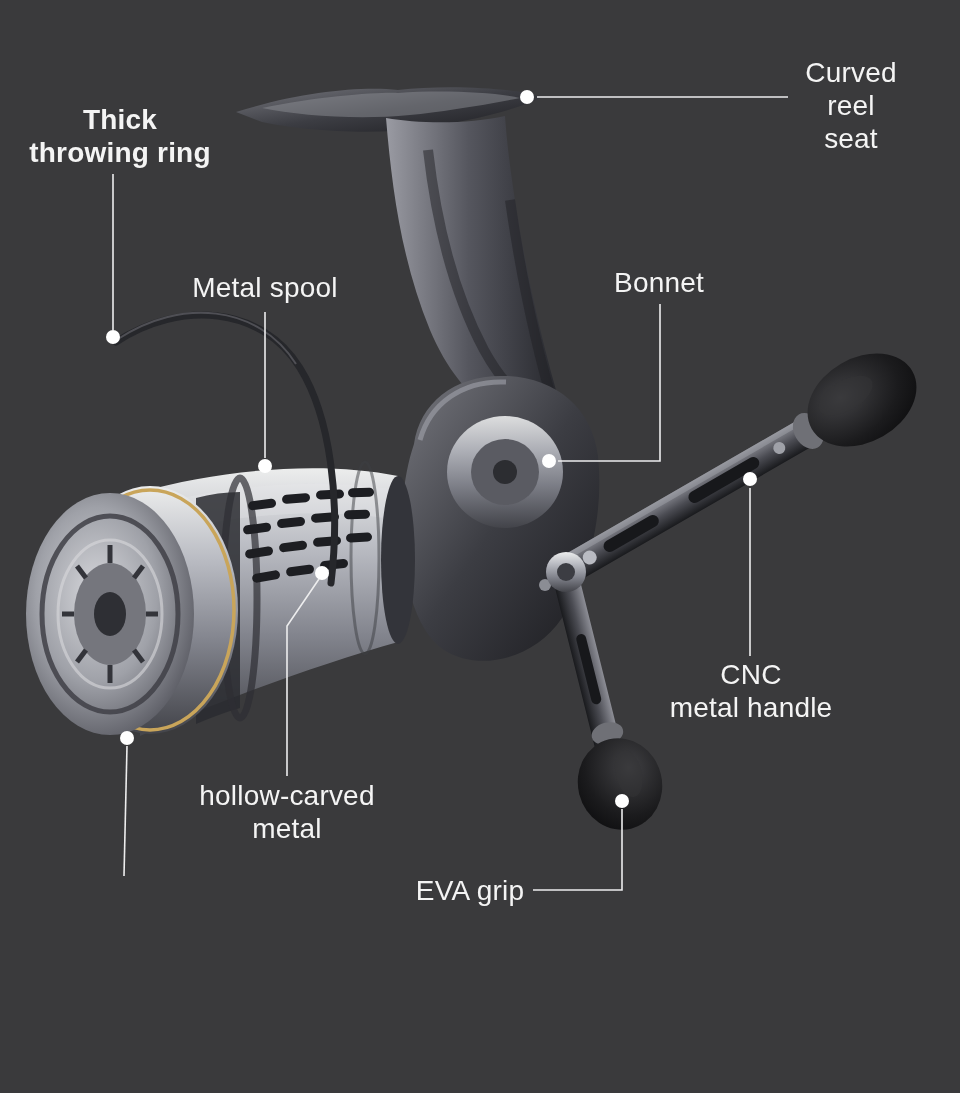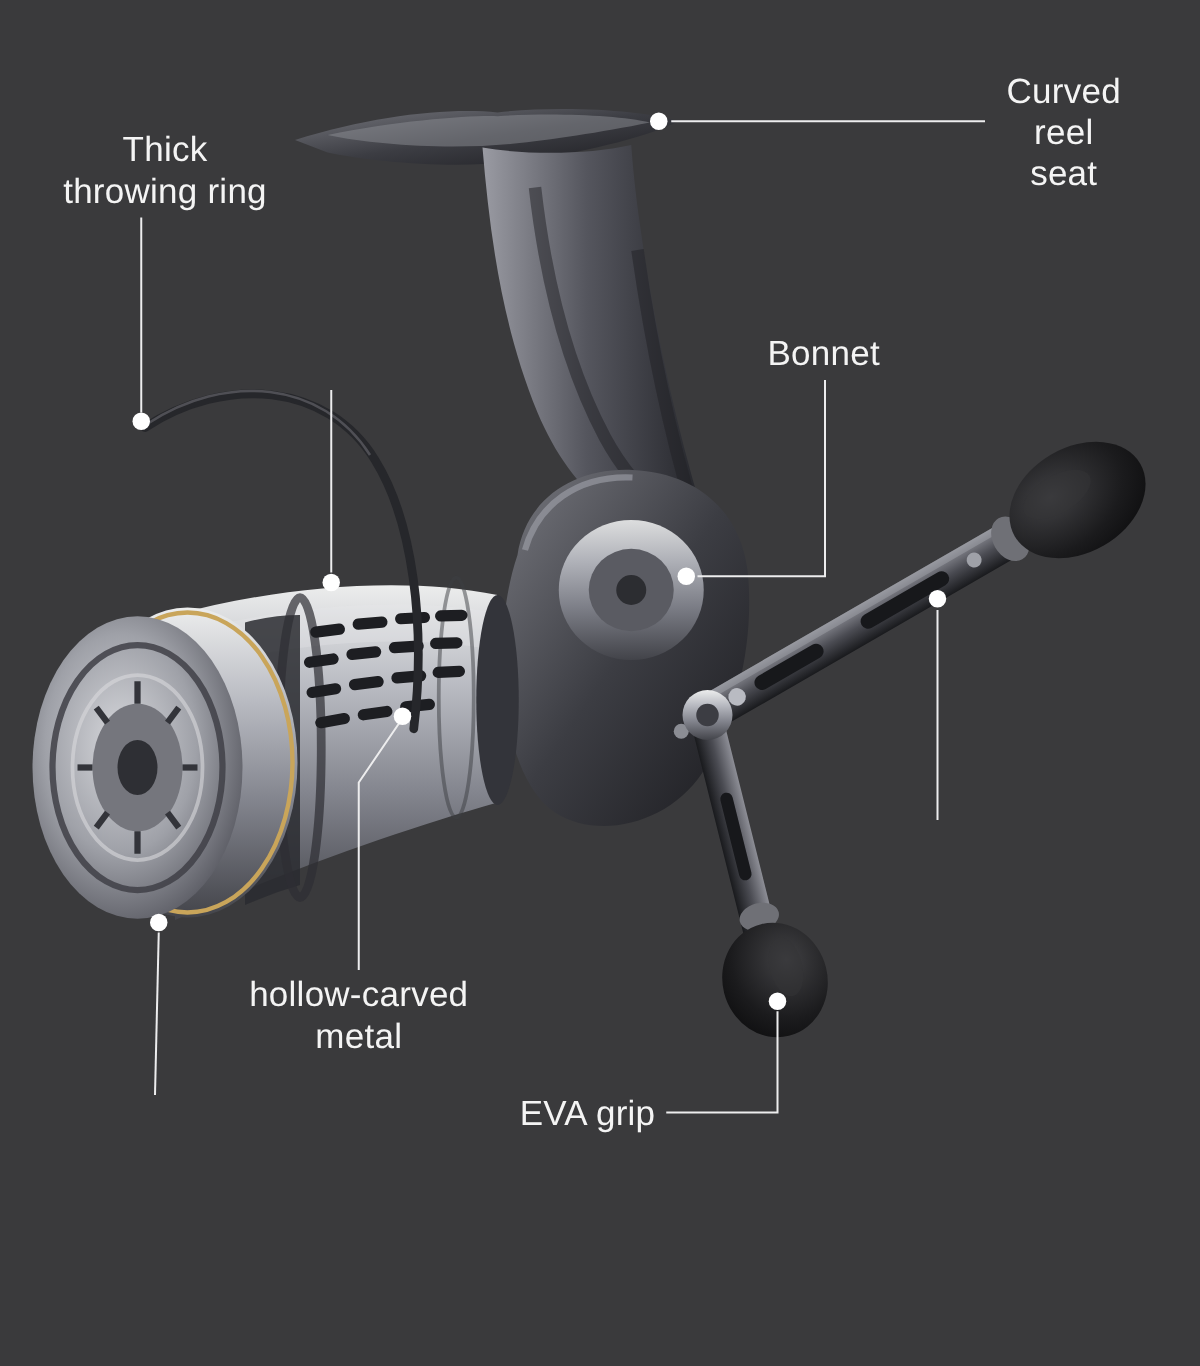--- a/index.html
+++ b/index.html
@@ -22,21 +22,21 @@
     position:absolute;
     transform:translateX(-50%);
     color:#f4f4f4;
     font-size:28px;
     line-height:1.17;
     text-align:center;
     white-space:pre-line;
     letter-spacing:0.2px;
   }
   #lbl-curved      { left:851px; top:57px;  }
-  #lbl-throwing    { left:132px; top:104px; }
+  #lbl-throwing    { left:120px; top:104px;font-weight:bold; }
   #lbl-spool       { left:265px; top:272px; }
   #lbl-bonnet      { left:659px; top:267px; }
   #lbl-cnc         { left:751px; top:659px; }
   #lbl-hollow      { left:287px; top:780px; }
   #lbl-drag        { left:122px; top:880px; }
   #lbl-eva         { left:470px; top:875px;text-align:center; }
 </style>
 </head>
 <body>
 
@@ -201,18 +201,21 @@
       <circle cx="322" cy="573" r="7"></circle>
       <circle cx="127" cy="738" r="7"></circle>
       <circle cx="622" cy="801" r="7"></circle>
     </g>
   </svg>
 
   <div id="lbl-curved" class="callout-label">Curved
 reel seat</div>
   <div id="lbl-throwing" class="callout-label">Thick
 throwing ring</div>
+  <div id="lbl-spool" class="callout-label">Metal spool</div>
   <div id="lbl-bonnet" class="callout-label">Bonnet</div>
+  <div id="lbl-cnc" class="callout-label">CNC
+metal handle</div>
   <div id="lbl-hollow" class="callout-label">hollow-carved
 metal</div>
   <div id="lbl-eva" class="callout-label">EVA grip</div>
 
 </div>
 
 </body></html>

